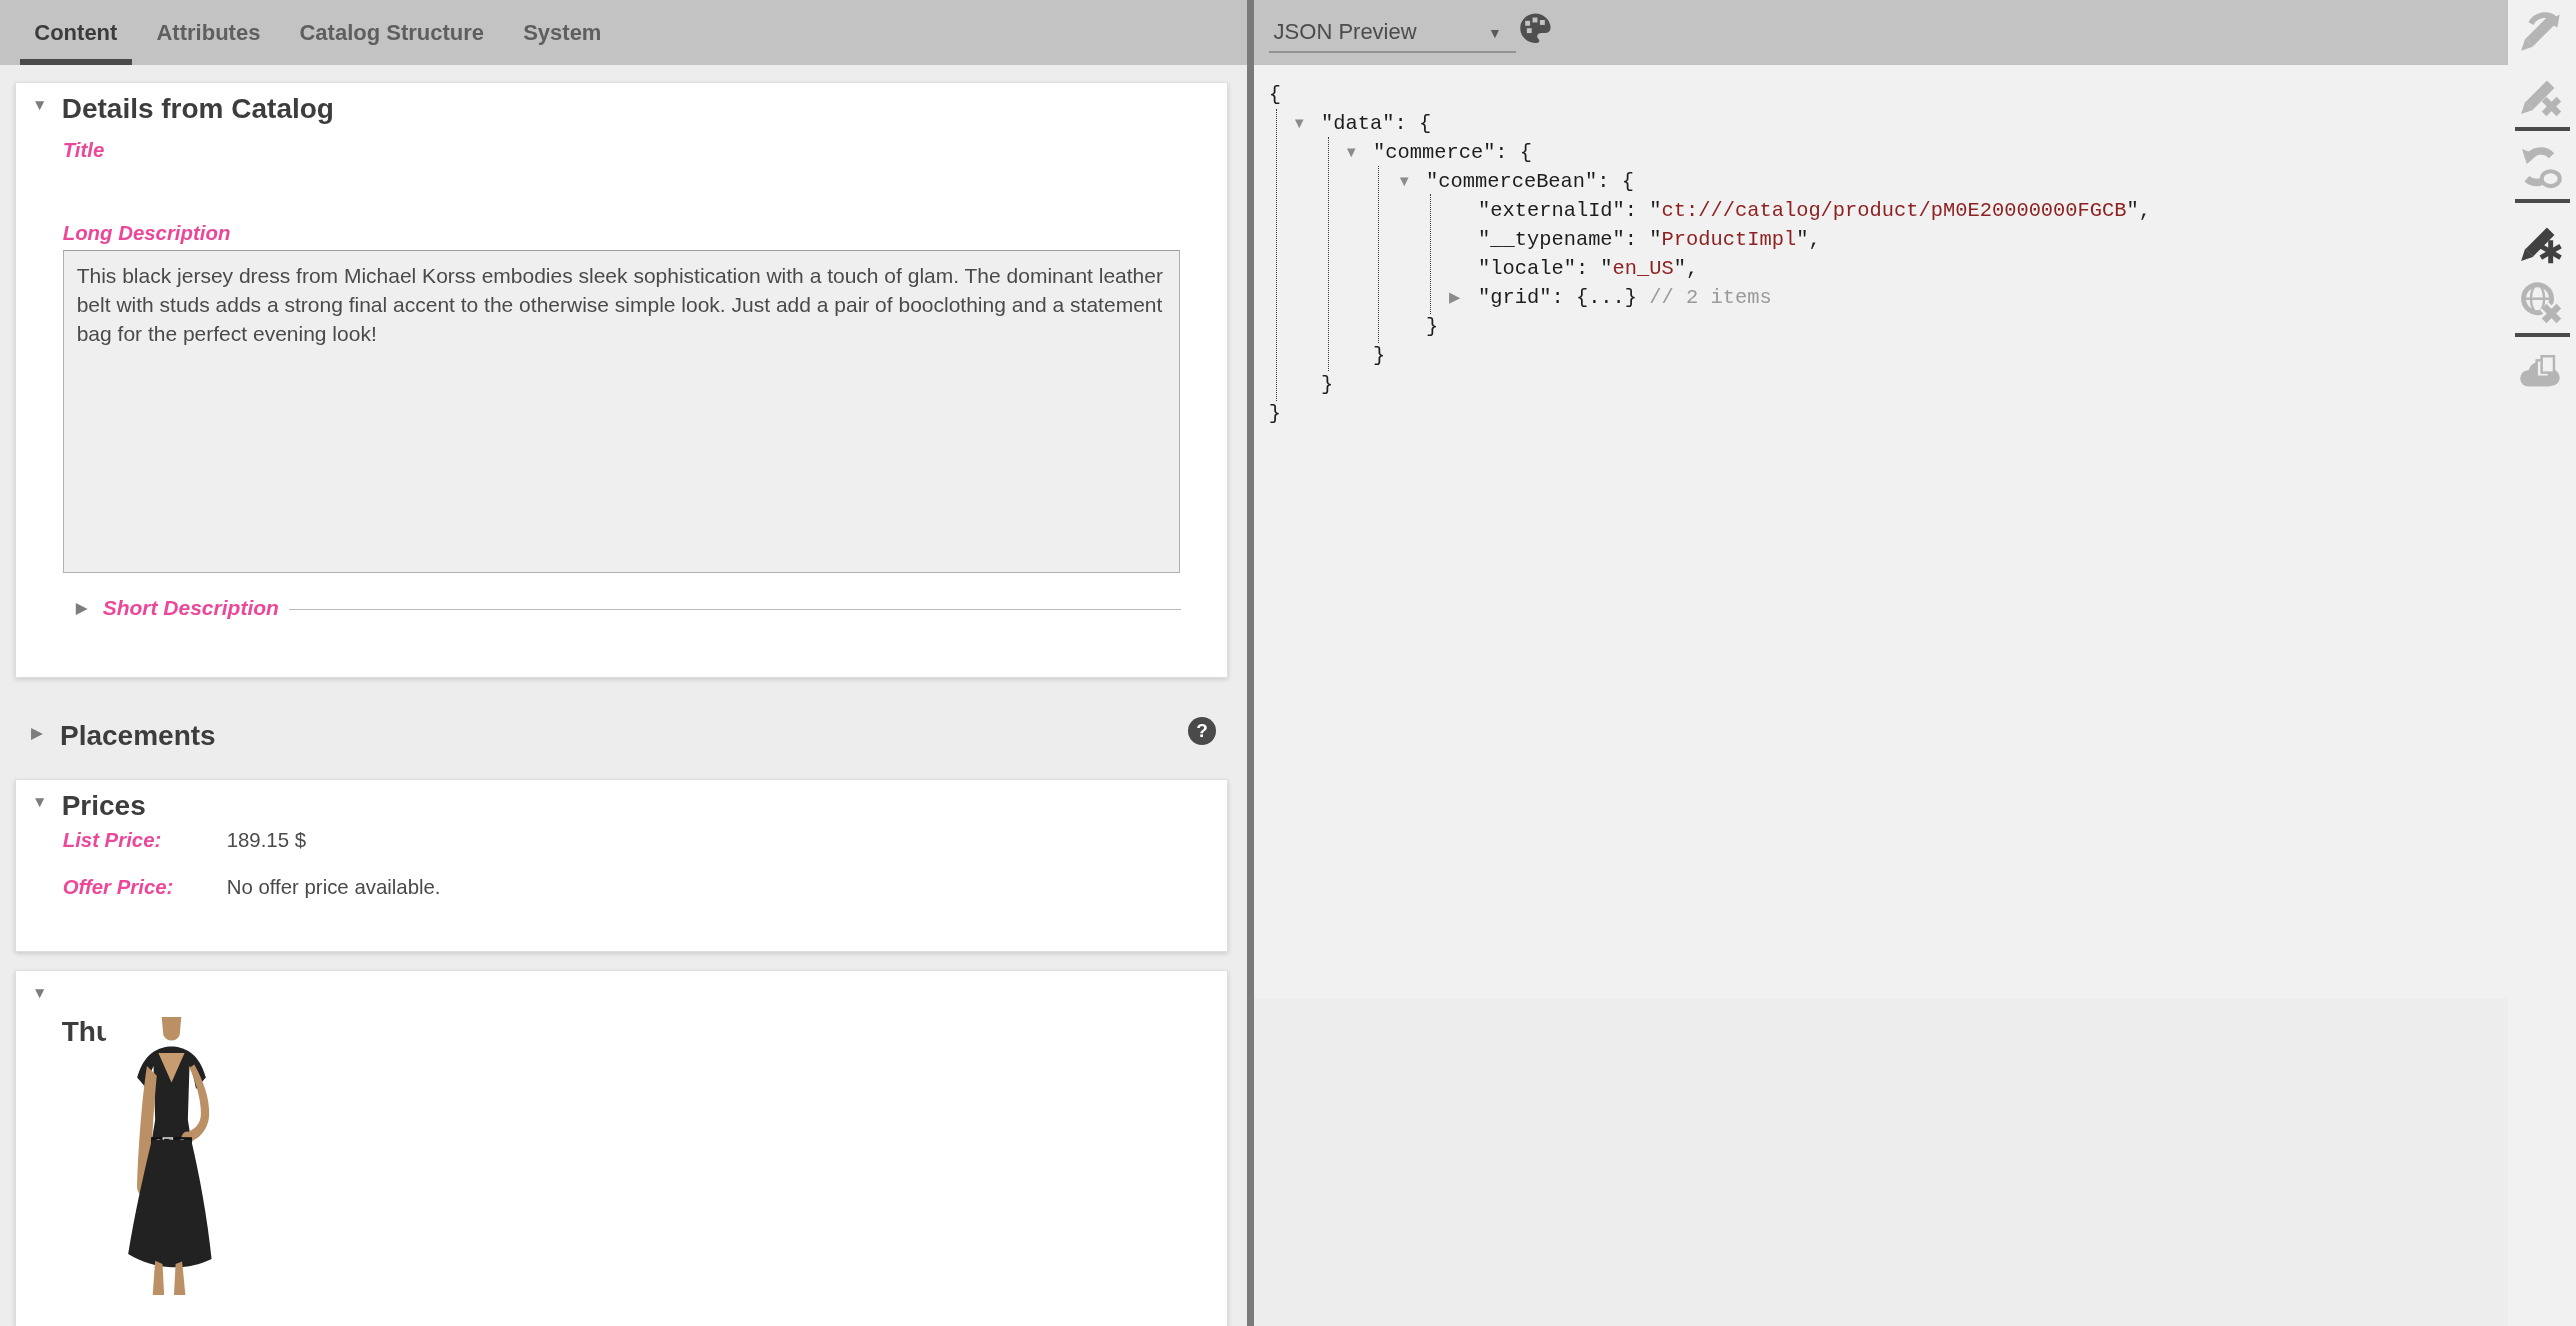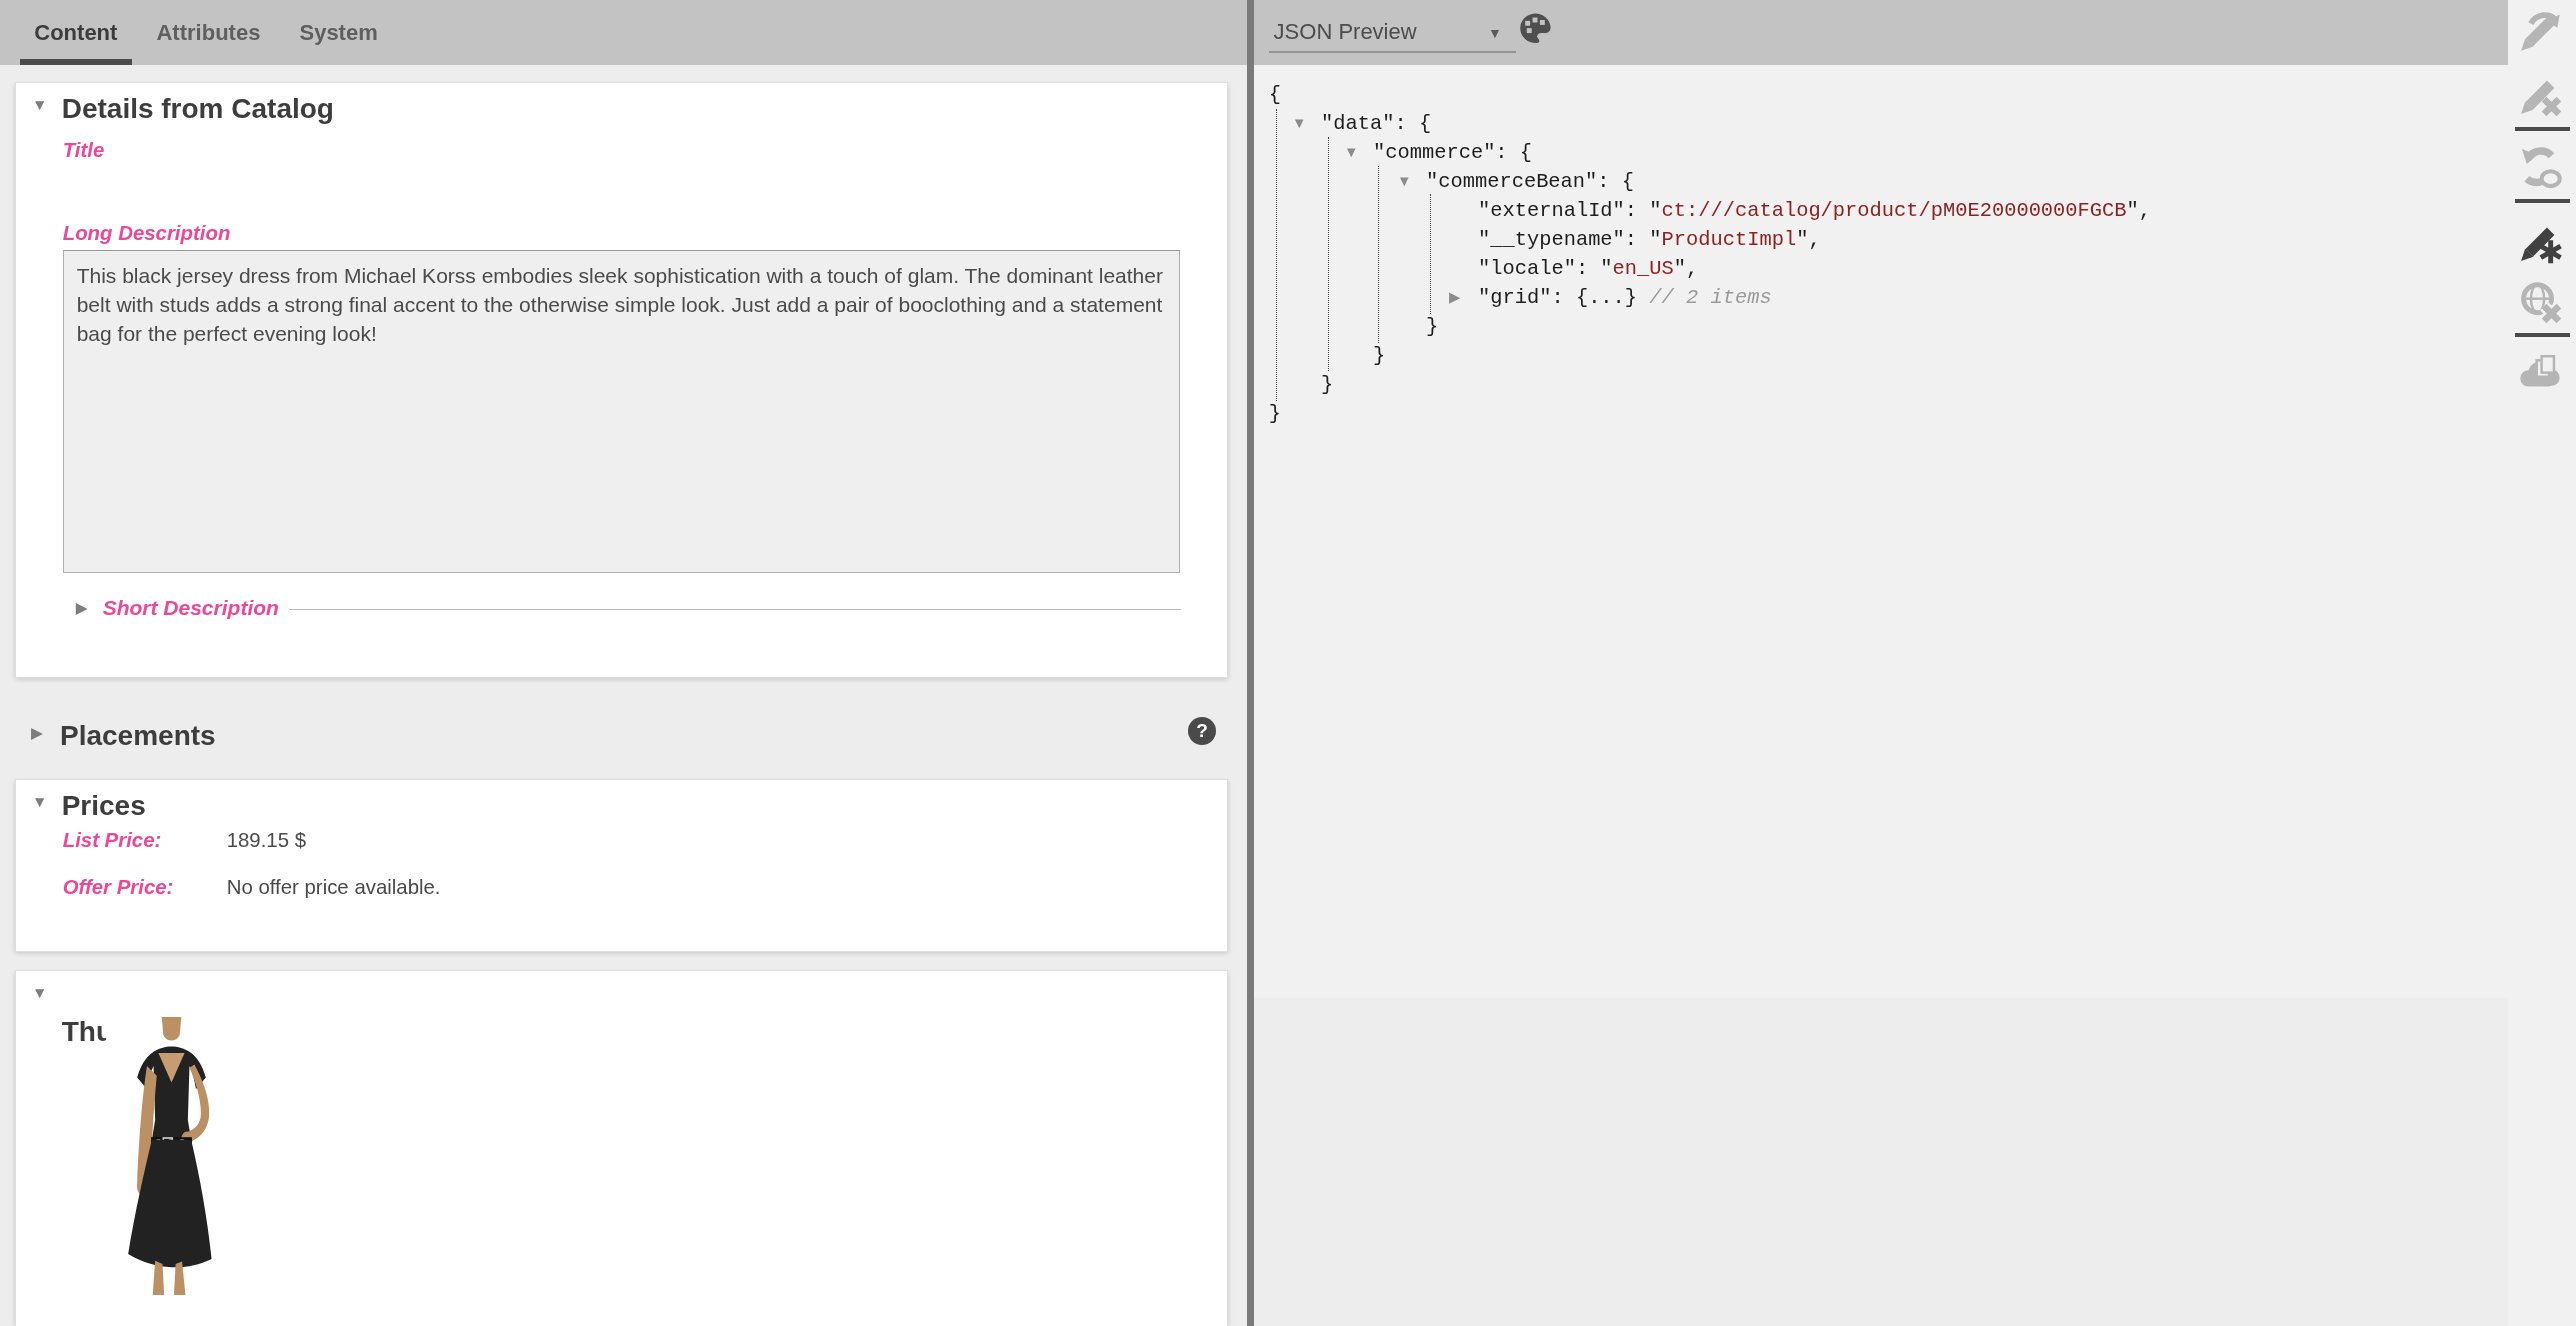--- a/index.html
+++ b/index.html
@@ -40,38 +40,39 @@
   .sel-caret{position:absolute;left:234px;top:24.5px;font-size:14px;color:#5a5a5a;}
   .sel-underline{position:absolute;left:14.7px;top:51px;width:247px;height:1.6px;background:#939393;}
 
   .json-tree{position:absolute;left:0;top:80px;right:0;}
   .jrow{height:29px;line-height:29px;white-space:pre;
        font-family:"Liberation Mono","DejaVu Sans Mono",monospace;font-size:20.4px;color:#1d1d1d;}
   .jarrow{display:inline-block;width:29px;margin-left:-29px;font-family:"Liberation Sans",sans-serif;
        font-size:14.7px;color:#8c8c8c;vertical-align:top;}
   .seg-code{color:#1d1d1d;}
   .seg-value{color:#8e2222;}
-  .seg-comment{color:#9a9a9a;font-style:italic;}
+  .seg-comment{color:#9a9a9a;}
   .guide{position:absolute;width:0;border-left:1.6px dotted #3c3c3c;}
 
   
   .toolbar{left:2508px;top:0;width:68px;height:1326px;background:#f1f1f1;}
   .tool-ico{position:absolute;left:9px;width:46px;height:46px;}
   .tool-div{position:absolute;left:6.5px;width:55px;height:4.1px;background:#4a4a4a;}
 </style>
 </head>
 <body>
 
 <div id="app">
 
   <div class="abs panel-left">
 
     <div class="abs tabbar">
       <div class="tab active">Content</div>
       <div class="tab">Attributes</div>
+      <div class="tab">Catalog Structure</div>
       <div class="tab">System</div>
     </div>
 
     <div class="card" style="left:14.7px;top:82px;width:1213px;height:596px;">
       <span class="abs tri" style="left:16.3px;top:13px;">▼</span>
       <span class="abs sec-head" style="left:46px;top:9.8px;">Details from Catalog</span>
 
       <span class="abs lbl" style="left:47px;top:56px;">Title</span>
 
       <span class="abs lbl" style="left:47px;top:139px;">Long Description</span>

